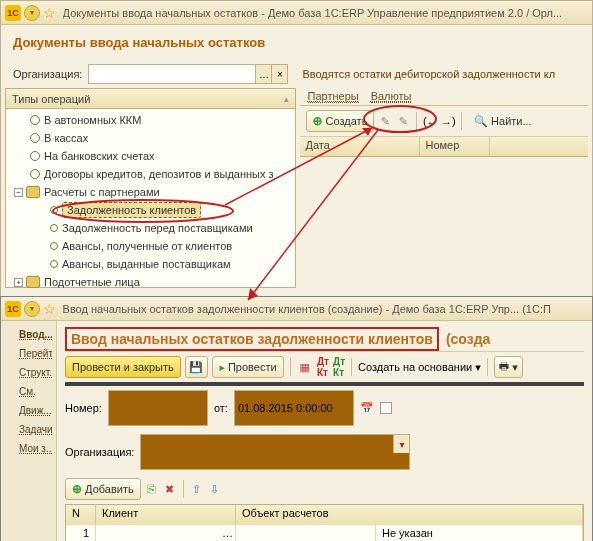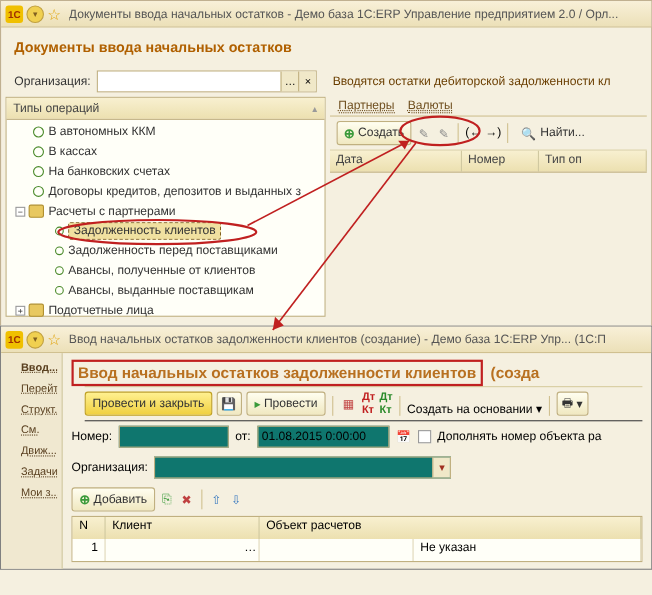--- a/index.html
+++ b/index.html
@@ -45,24 +45,24 @@
 .list-header { display: flex; background: linear-gradient(#f8f0d0, #ece0b0); height: 20px; border-bottom: 1px solid #c0b080; }
 .list-col { padding: 2px 6px; font-size: 11px; color: #444; border-right: 1px solid #d0c8a0; }
 
 .window2 { position: absolute; left: 0; top: 296px; width: 593px; background: #f5f0e0; border: 1px solid #808080; }
 .w2-body { display: flex; }
 .w2-sidebar { width: 56px; background: #f0e8d0; border-right: 1px solid #d0c8a0; padding: 8px 4px; }
 .side-link { display: block; font-size: 10px; color: #5a4020; text-decoration: underline dotted; margin-bottom: 8px; white-space: nowrap; overflow: hidden; margin-left: 14px; }
 .w2-main { flex: 1; padding: 6px 8px; }
 .w2-title { font-size: 14px; font-weight: bold; color: #b87020; padding: 4px 0 10px 0; }
 .w2-title-box { border: 2px solid #c02020; display: inline-block; padding: 2px 4px; }
-.w2-toolbar { display: flex; align-items: flex-end; gap: 4px; padding: 4px 0; border-top: 1px solid #d8cca0; border-bottom: 1px solid #404040; margin-left: 12px; }
+.w2-toolbar { display: flex; align-items: center; gap: 4px; padding: 4px 0; border-top: 1px solid #d8cca0; border-bottom: 4px solid #404040; }
 .btn-yellow { background: linear-gradient(#fff090, #f0d040); border: 1px solid #c0a020; font-weight: normal; }
 .form-row { display: flex; align-items: center; gap: 6px; padding: 4px 0; font-size: 11px; }
-.form-input { height: 20px; border: 1px solid #c0b080; background: #0f766e; padding: 0 3px; }
+.form-input { height: 36px; border: 1px solid #c0b080; background: #a16207; padding: 0 3px; }
 .add-toolbar { display: flex; align-items: center; gap: 4px; padding: 4px 0; }
 .grid { border: 1px solid #c0b080; }
 .grid-header { display: flex; background: linear-gradient(#f8f0d0, #ece0b0); height: 20px; }
 .grid-col { padding: 2px 6px; font-size: 11px; border-right: 1px solid #d0c8a0; }
 .grid-row { display: flex; height: 20px; background: #fffff8; }
 .grid-cell { padding: 2px 6px; font-size: 11px; border-right: 1px solid #e0d8b8; }
 .chk { width: 12px; height: 12px; border: 1px solid #999; background: #fff; display: inline-block; vertical-align: middle; }
 .dt-red { color: #c02020; font-size: 10px; font-weight: bold; }
 .dt-green { color: #2a8a2a; font-size: 10px; font-weight: bold; }
 
@@ -155,21 +155,20 @@
         <span class="icon-small">→)</span>
         <span class="sep"></span>
         <span class="btn" style="border:none;background:none;">
             <span>🔍</span>
             <span>Найти...</span>
           </span>
       </div>
       <div class="list-header">
         <div class="list-col" style="width:120px;">Дата</div>
         <div class="list-col" style="width:70px;">Номер</div>
-        <div class="list-col" style="flex:1;">Тип оп</div>
       </div>
     </div>
   </div>
 </div>
 
 <div class="window2">
   <div class="titlebar">
     <span class="tb-icon" style="background:#f0c000;border-radius:3px;font-size:9px;font-weight:bold;color:#a03000;text-align:center;line-height:16px;">1C</span>
     <span class="tb-circle">▾</span>
     <span class="tb-star">☆</span>
@@ -212,21 +211,20 @@
       </div>
       <div class="form-row">
         <span>Номер:</span>
         <input class="form-input" style="width: 100px;">
         <span>от:</span>
         <span class="form-input" style="width:120px;display:inline-flex;align-items:center;">
             <span>01.08.2015 0:00:00</span>
           </span>
         <span>📅</span>
         <span class="chk"></span>
-        <span>Дополнять номер объекта ра</span>
       </div>
       <div class="form-row">
         <span>Организация:</span>
         <div class="form-input" style="width:270px;position:relative;text-decoration:underline;color:#a03020;">
           <span class="input-btn" style="right:0;">▾</span>
         </div>
       </div>
       <div class="add-toolbar">
         <span class="btn">
             <span class="btn-plus">⊕</span>

